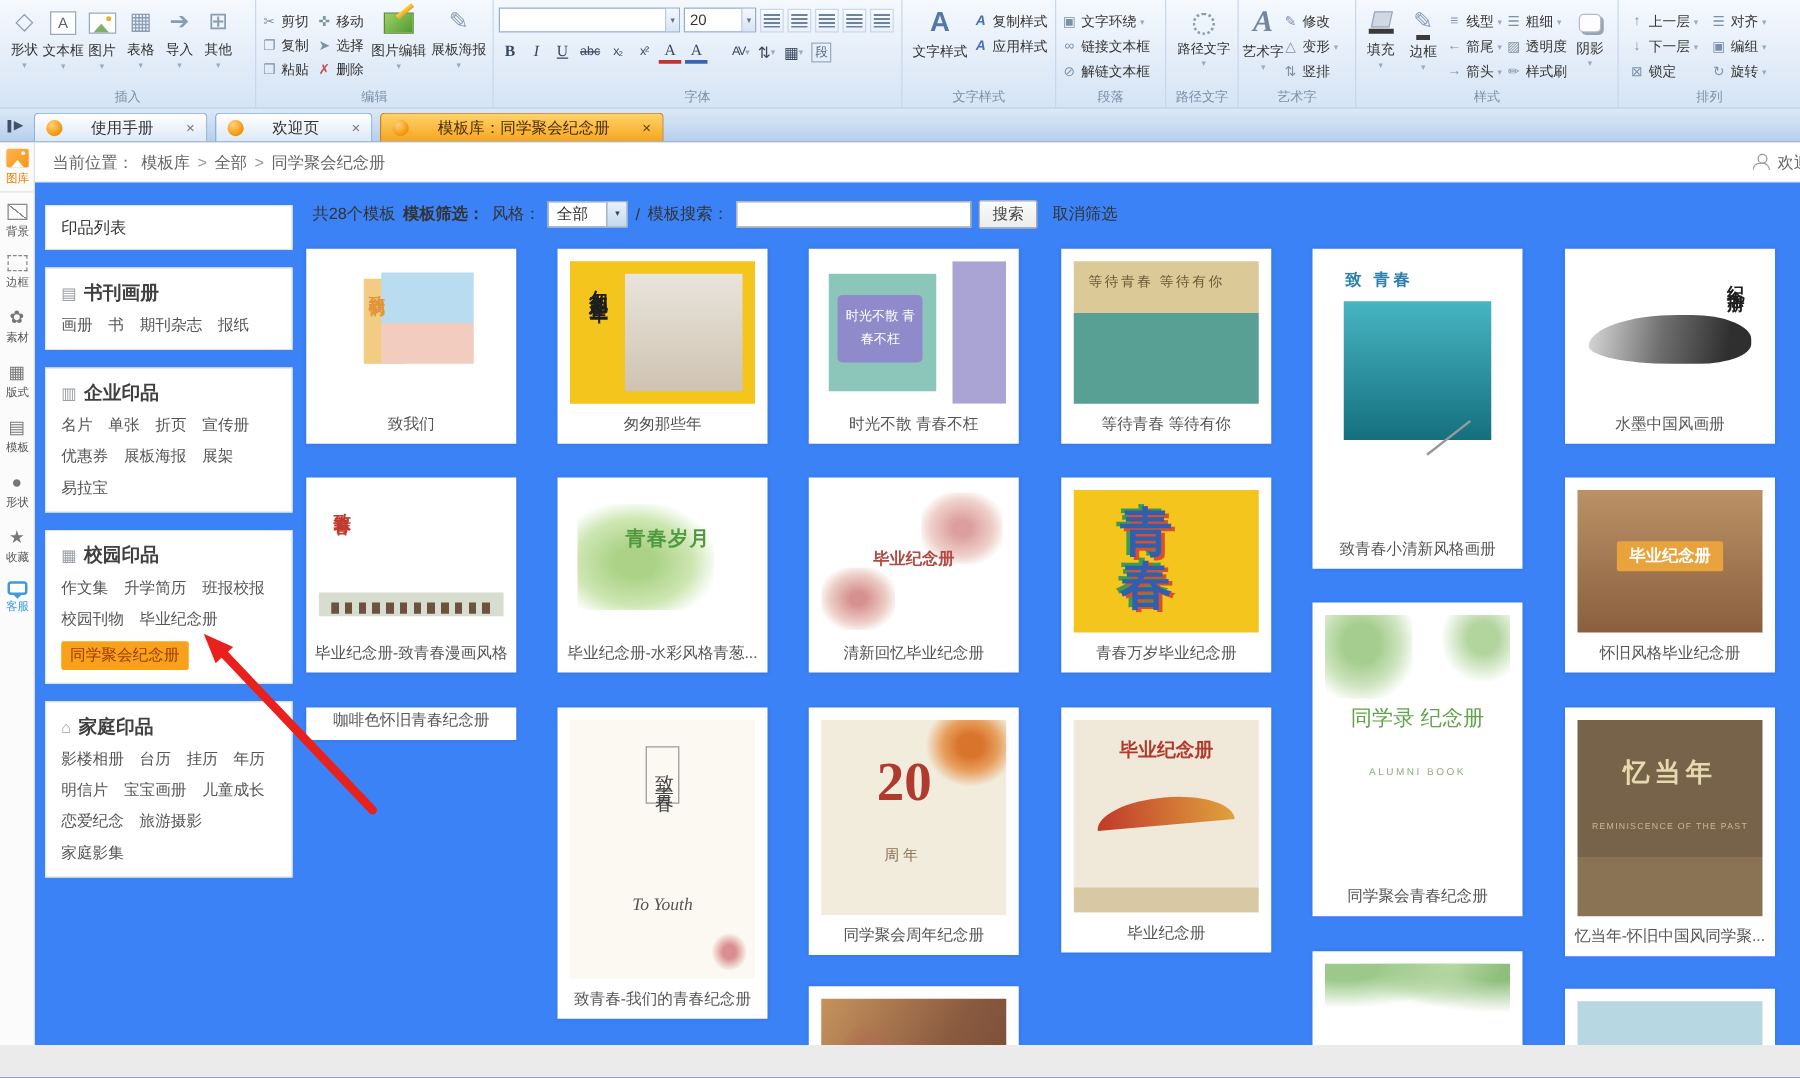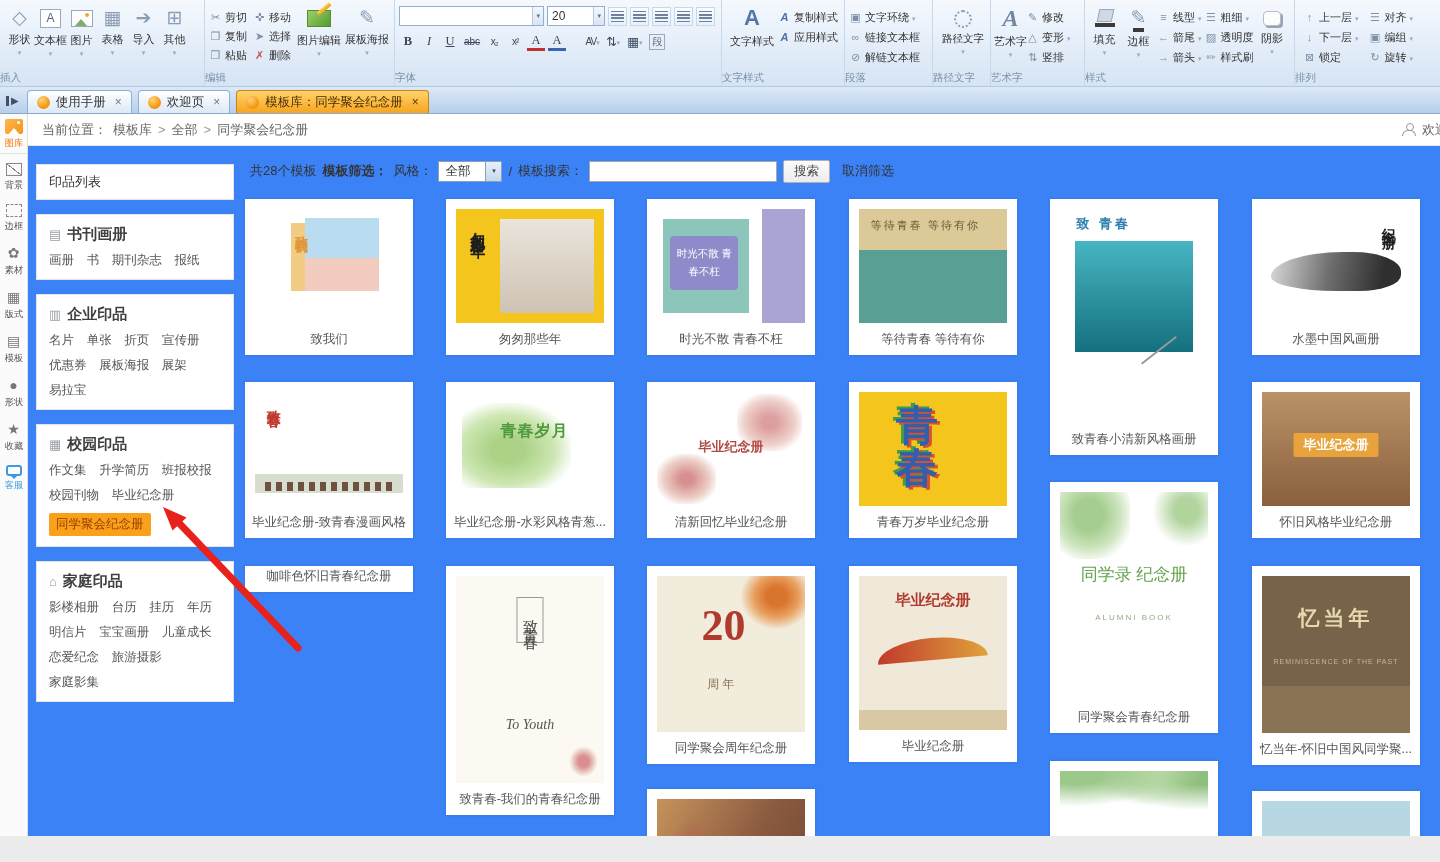--- a/index.html
+++ b/index.html
@@ -8,21 +8,21 @@
 
 
 .menubar{height:26px;background:linear-gradient(#eaf2fb,#d3e2f3);display:flex;align-items:center;padding-left:8px;gap:6px;border-bottom:1px solid #c6d7ea}
 .menu-item{padding:3px 13px;color:#24456b;font-size:13px;white-space:nowrap;cursor:default}
 .menu-item.file{background:linear-gradient(#5a92e0,#2c62b8);color:#fff;border-radius:3px;border:1px solid #1f4c96}
 .menu-item.active{background:#fdfeff;border:1px solid #b9cbe0;border-bottom:none;border-radius:3px 3px 0 0;padding-top:4px;padding-bottom:5px}
 
 
 .ribbon{height:87px;background:linear-gradient(#f5f9fe,#e2ecf8 60%,#d5e4f4);border-bottom:1px solid #b4c9e2;display:flex}
 .rgroup{position:relative;border-right:1px solid #c7d8ec;padding:3px 3px 15px 4px;height:100%}
-.rg-label{position:absolute;bottom:1px;left:0;right:0;text-align:left;font-size:10.5px;color:#7d90a8;white-space:nowrap}
+.rg-label{position:absolute;bottom:1px;left:0;right:0;text-align:center;font-size:10.5px;color:#7d90a8;white-space:nowrap}
 .rg-flex{display:flex;align-items:flex-start}
 .bigbtn{display:inline-flex;flex-direction:column;align-items:center;width:31px;padding-top:1px;cursor:pointer}
 .bigbtn.wide{width:52px}
 .bigico{font-size:19px;color:#8a9db5;height:28px;line-height:28px}
 .bb-label{font-size:11px;color:#333;white-space:nowrap}
 .bb-caret,.sb-caret{font-size:7px;color:#9aa9bd;margin-top:2px;line-height:1}
 .smallbtn{display:flex;align-items:center;gap:3px;font-size:11px;color:#333;height:18px;cursor:pointer;white-space:nowrap}
 .sb-ico{font-size:11px;color:#7d90a8;width:13px;text-align:center;flex:none}
 .sb-ico.blue{color:#4a6fae;font-style:italic;font-weight:bold}
 .sb-ico.red{color:#c0504d}
@@ -55,21 +55,21 @@
 .fmt-b{font-weight:bold}.fmt-i{font-style:italic}.fmt-u{text-decoration:underline}
 .fmt-s{text-decoration:line-through;font-size:10px}
 .fmt-a-red{border-bottom:3px solid #c0342b;line-height:1}
 .fmt-a-blue{border-bottom:3px solid #3a66b0;line-height:1}
 .fmt-sp{font-size:10px;letter-spacing:-1px}
 .para-mark{font-size:10px;border:1px solid #9aa9bd;padding:0 2px;color:#55677f}
 
 
 .tabbar{height:27px;background:linear-gradient(#dce9f7,#b7cfeb);display:flex;align-items:flex-end;padding-left:4px;border-bottom:1px solid #8aa8cc}
 .tscroll{color:#44506b;font-size:10px;margin:0 8px 7px 2px;border-left:3px solid #44506b;padding-left:2px;line-height:1}
-.tab{display:flex;align-items:center;gap:6px;height:23px;padding:0 9px;border:1px solid #8fb0d8;border-bottom:none;border-radius:4px 4px 0 0;background:linear-gradient(#ffffff,#dce9f7);margin-right:6px;font-size:12.5px;color:#333;cursor:pointer;white-space:nowrap}
+.tab{display:flex;align-items:center;gap:23px;height:23px;padding:0 9px;border:1px solid #8fb0d8;border-bottom:none;border-radius:4px 4px 0 0;background:linear-gradient(#ffffff,#dce9f7);margin-right:6px;font-size:12.5px;color:#333;cursor:pointer;white-space:nowrap}
 .tab.active{background:linear-gradient(#ffd36b,#f7a51f);border-color:#c9821a;font-weight:normal;color:#4a2c00}
 .dps{width:13px;height:13px;border-radius:50%;background:radial-gradient(circle at 35% 30%,#ffd27a,#f39207 70%);flex:none}
 .tab-close{font-size:12px;color:#777;margin-left:3px;line-height:1}
 .tab.active .tab-close{color:#5a3a00}
 
 
 .below{display:flex;height:722px}
 .rail{width:28px;background:#fbfbfb;border-right:1px solid #dedede;display:flex;flex-direction:column;align-items:center;padding-top:5px;gap:9px;flex:none}
 .rail-item{display:flex;flex-direction:column;align-items:center;gap:2px;width:100%;cursor:pointer;padding-bottom:3px}
 .rail-item.first{border-bottom:1px solid #e3e3e3}

